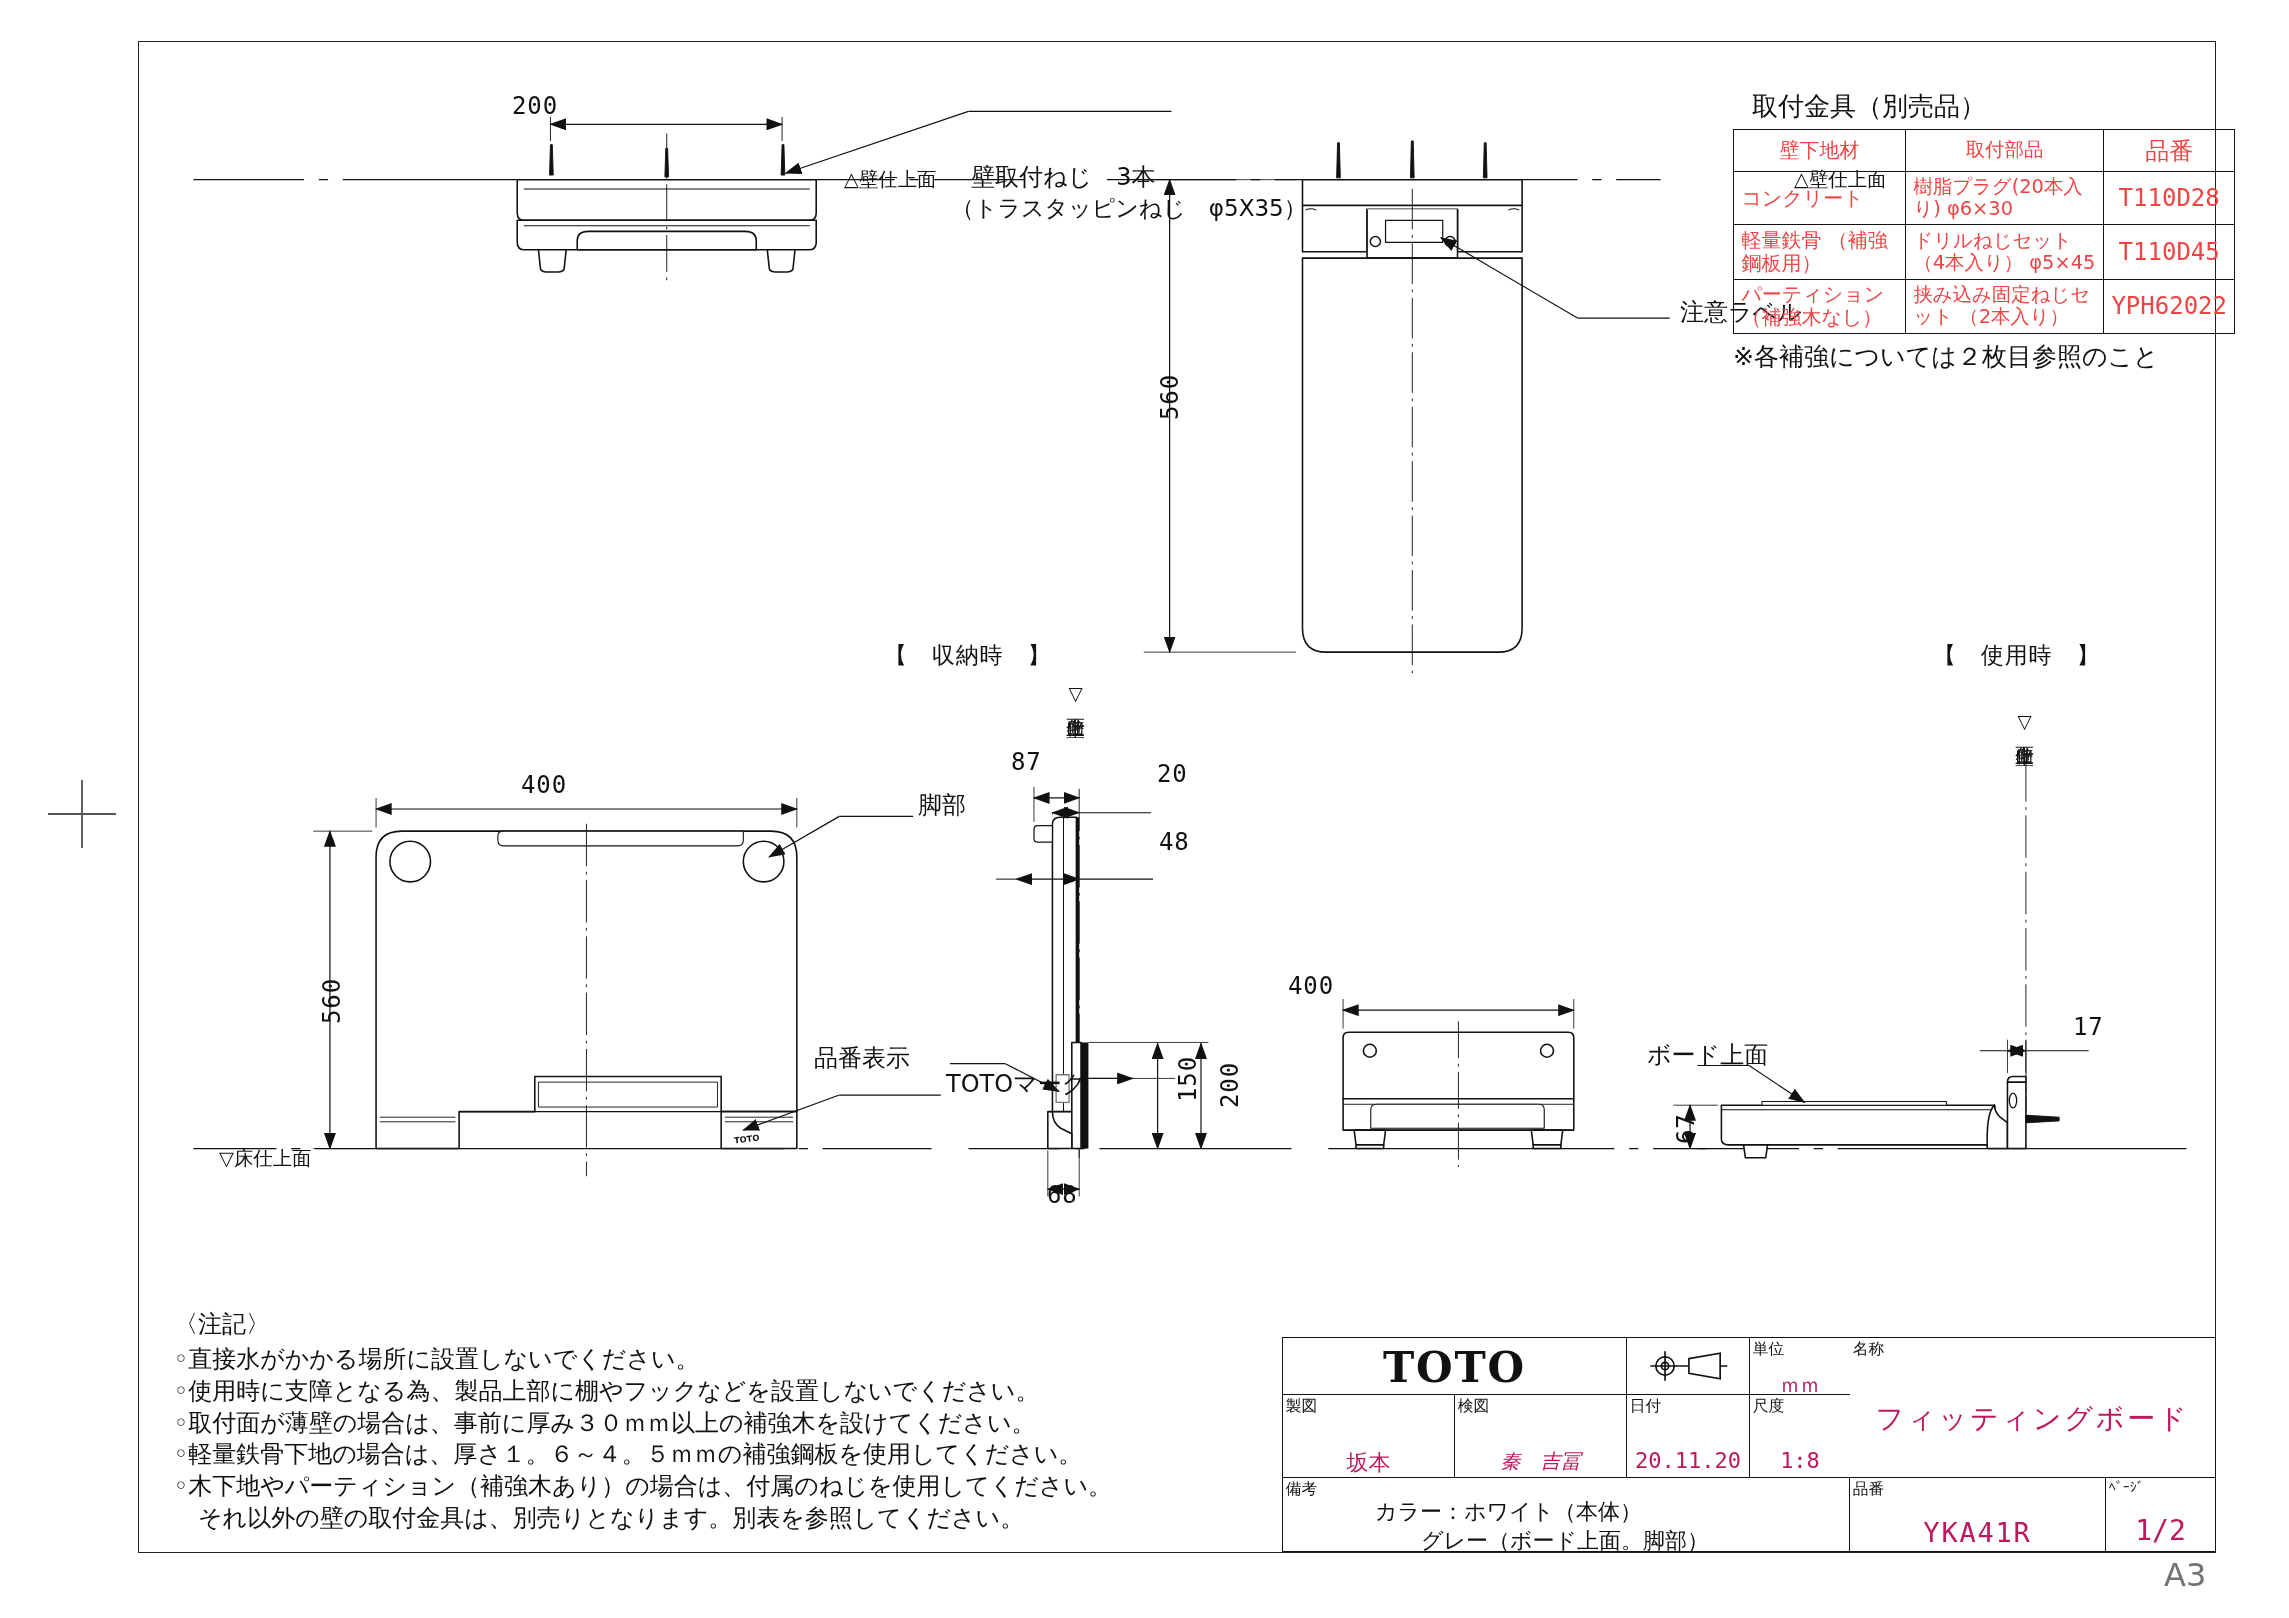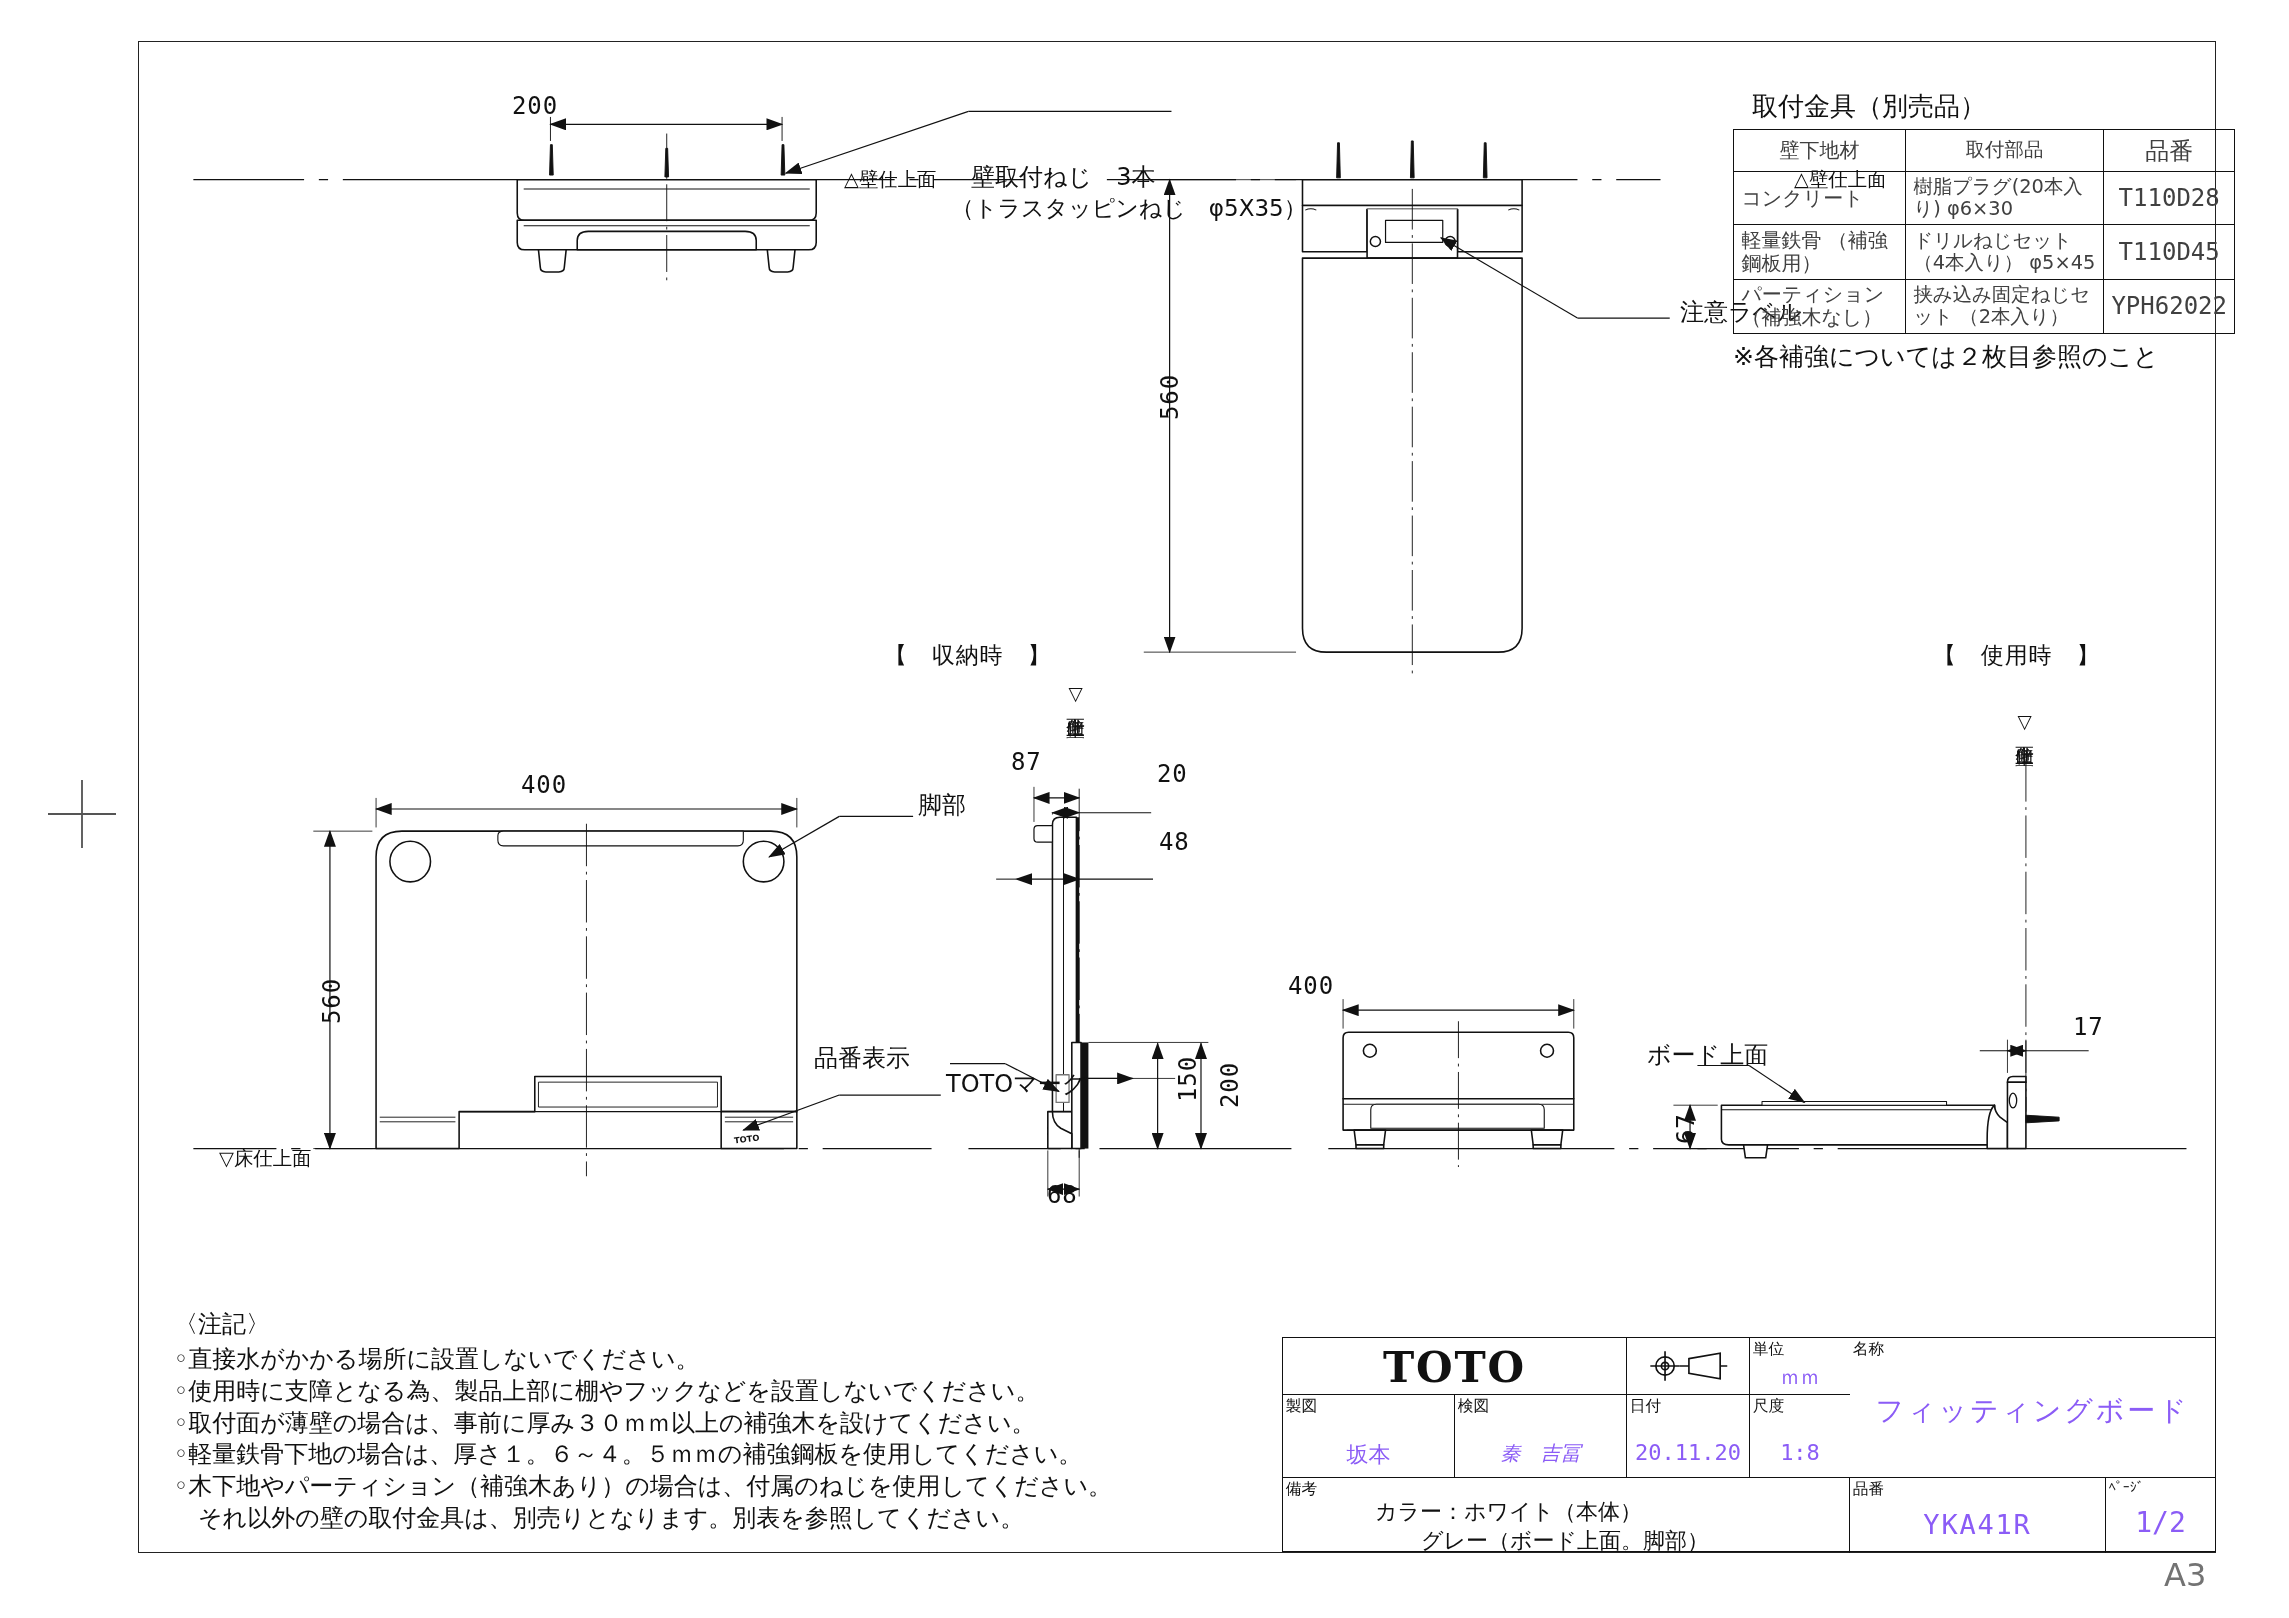--- a/index.html
+++ b/index.html
@@ -49,21 +49,21 @@
   .vertjp {
     writing-mode: vertical-rl;
     color: #111; white-space: pre;
     font-family: "DejaVu Sans", sans-serif;
   }
   
   #parts-title { left: 1733px; top: 90px; font-size: 26px; margin-left: 19px; }
   #parts-table {
     left: 1733px; top: 129px;
     border-collapse: collapse;
-    font-size: 22px; color: #404040;
+    font-size: 22px; color: #ef4444;
   }
   #parts-table td, #parts-table th {
     border: 1.8px solid #111;
     padding: 3.7px 7.4px;
     font-weight: normal;
     vertical-align: middle;
     font-family: "DejaVu Sans", sans-serif;
   }
   #parts-table th { text-align: center; font-size: 23px; padding: 4.6px 7.4px; }
   #parts-table .c-base  { width: 172px; font-size: 20px; line-height: 1.15; }
@@ -84,21 +84,21 @@
     grid-template-rows: 57px 39px 44px 75px;
     color: #111;
   }
   #title-block .cell { border-right: 1.8px solid #111; border-bottom: 1.8px solid #111;
                        position: relative; overflow: hidden; }
   #title-block .nb-r { border-right: none; }
   #title-block .nb-b { border-bottom: none; }
   .tlabel { position: absolute; left: 2.8px; top: 0.9px; font-size: 15.7px;
             font-family: "DejaVu Sans", sans-serif; }
   .tval   { position: absolute; width: 100%; text-align: center;
-            font-family: "DejaVu Sans", sans-serif; color:#8b5cf6; }
+            font-family: "DejaVu Sans", sans-serif; color:#be185d;margin-top:8px; }
   #toto-logo {
     position:absolute; width:100%; text-align:center; top: 4.6px;
     font-family: "DejaVu Serif", "Liberation Serif", serif;
     font-weight: 700; font-size: 42px; letter-spacing: 1.8px;
     -webkit-text-stroke: 0px;
     color: #111;
   }
   
   #proj-symbol { position:absolute; left:50%; top:50%; transform: translate(-50%,-50%); }
   

